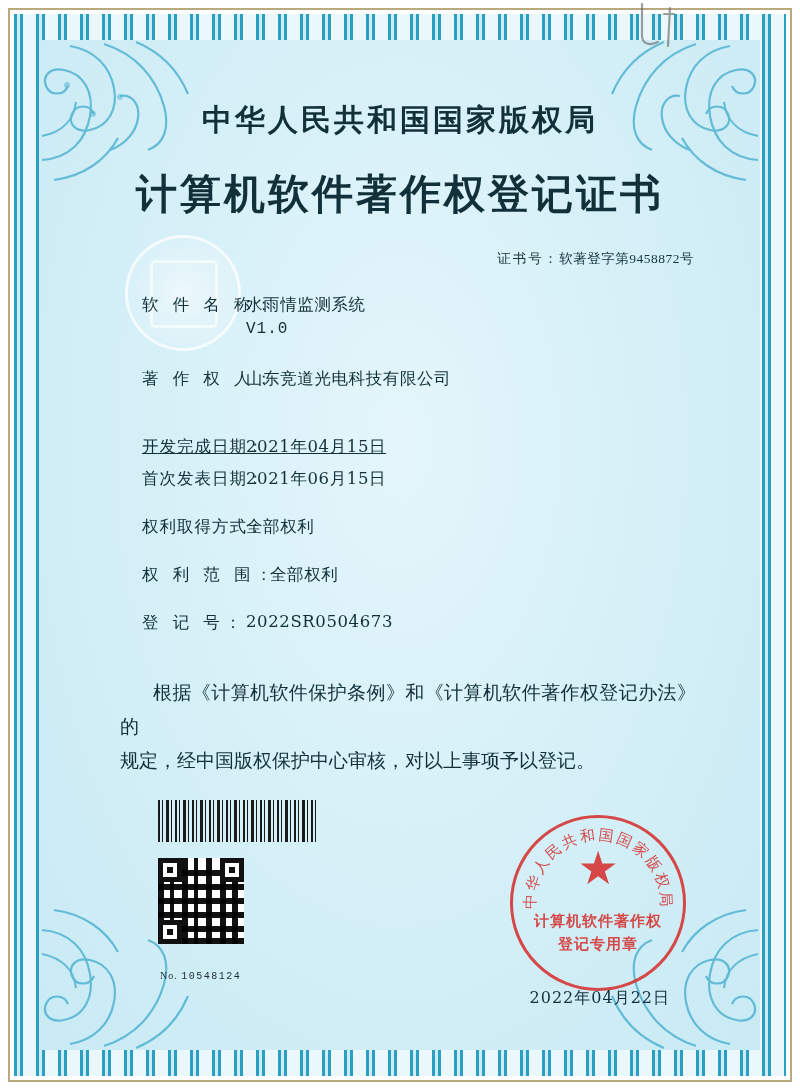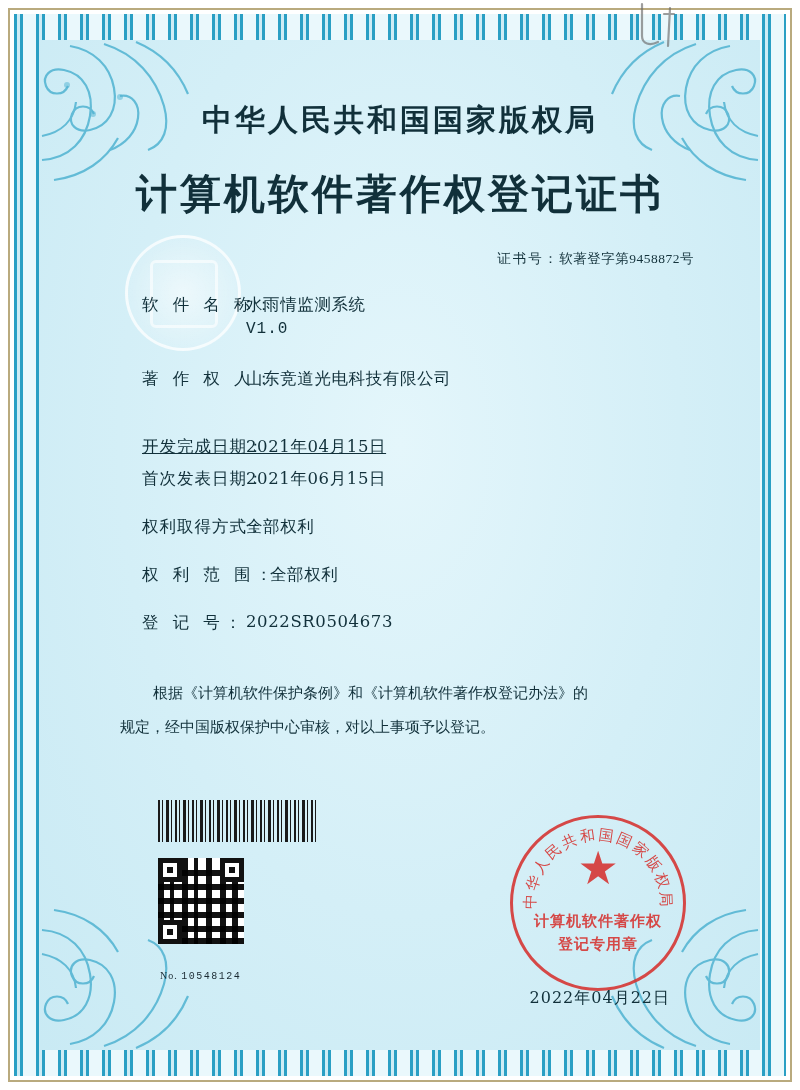--- a/index.html
+++ b/index.html
@@ -181,21 +181,21 @@
     font-family: "Liberation Mono", monospace;
     font-size: 16px;
     margin-top: 4px;
     letter-spacing: 1px;
   }
 
   .gap-lg { margin-top: 46px; text-decoration: underline; }
 
   .statement {
     margin-top: 42px;
-    font-size: 15px;
+    font-size: 19px;
     line-height: 34px;
     color: #11303a;
     padding: 0 22px 0 38px;
     text-align: justify;
   }
   .statement p { margin: 0; }
   .statement .indent { text-indent: 33px; }
 
   
   .barcode {

